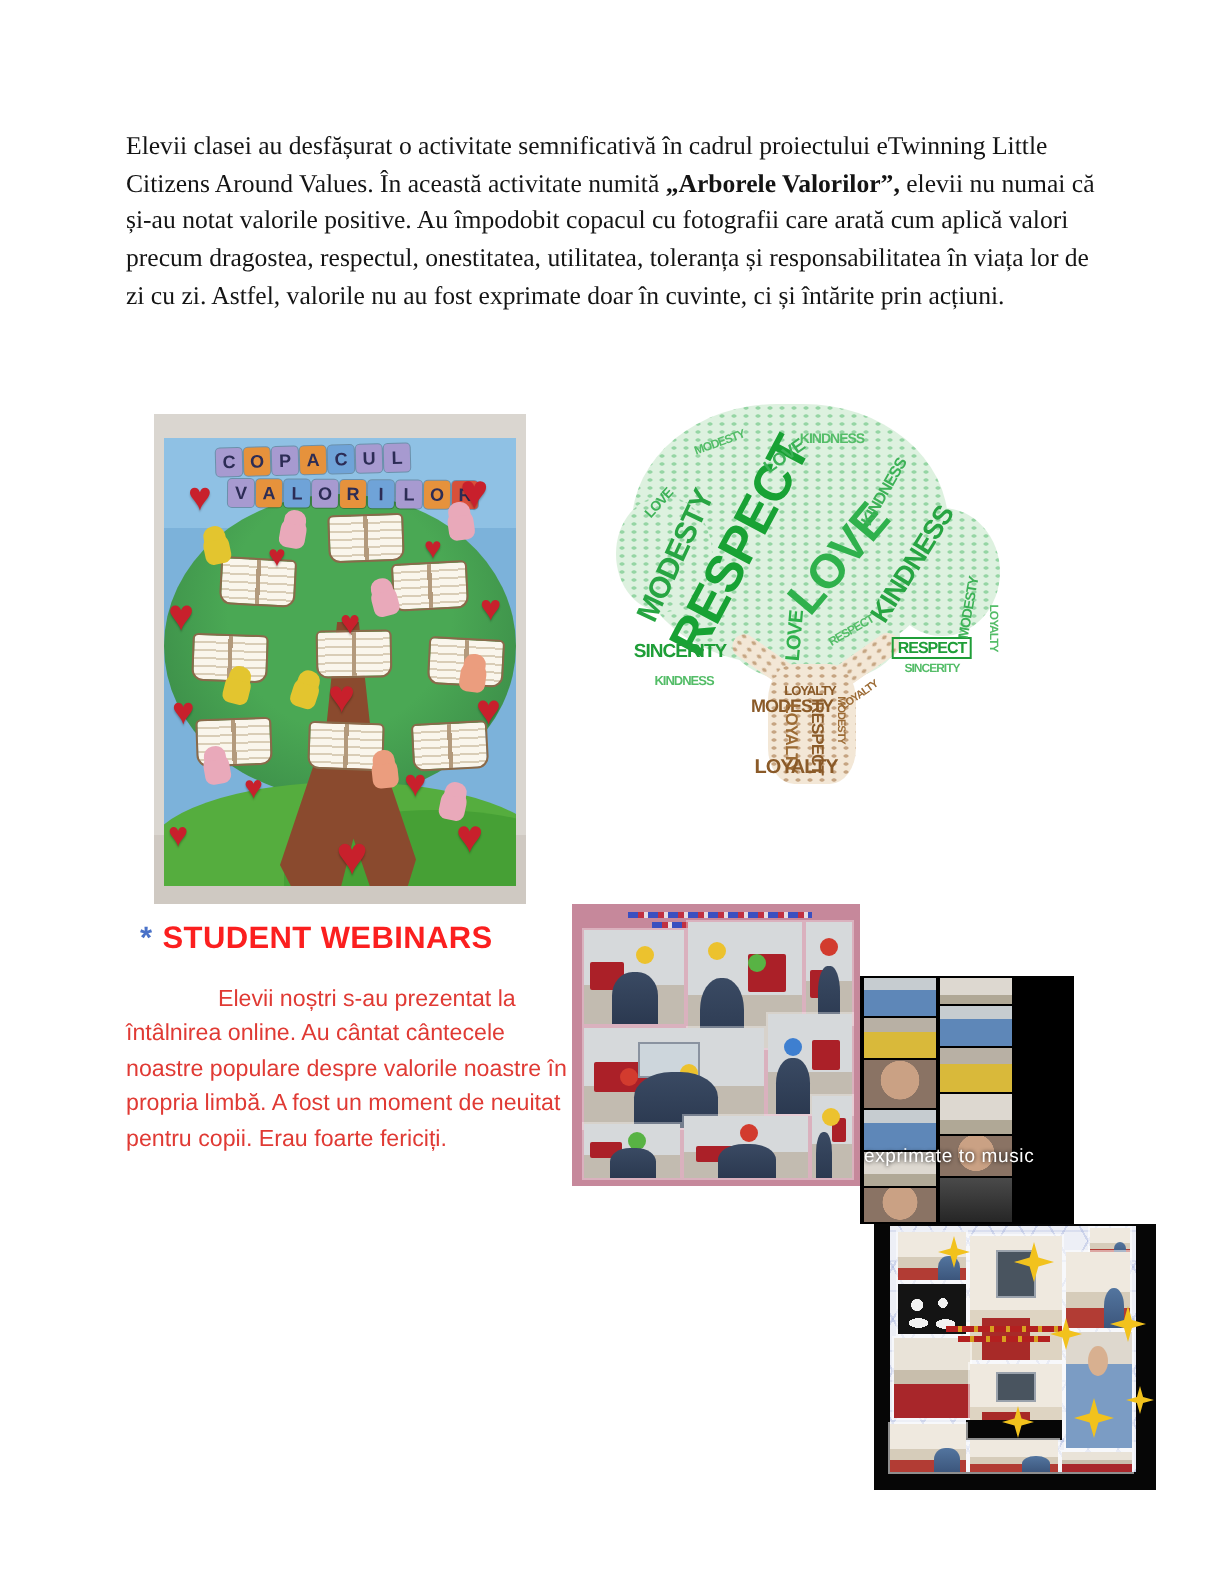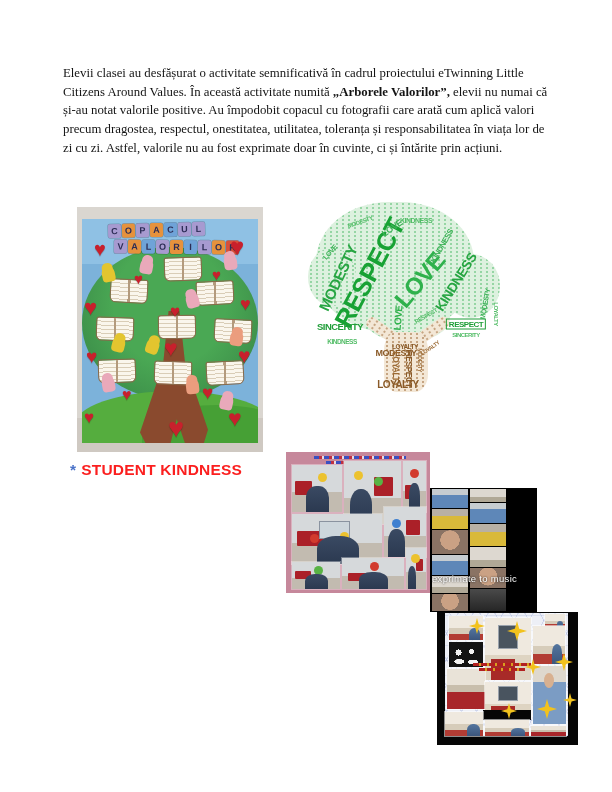--- a/index.html
+++ b/index.html
@@ -226,22 +226,23 @@
     <span class="w" style="left:118px;top:118px;font-size:6px;--r:-30deg;color:#54bd68">RESPECT</span>
     <span class="w" style="left:97px;top:148px;font-size:6.5px;color:#8a5a28">LOYALTY</span>
     <span class="w" style="left:88px;top:155px;font-size:9px;color:#8a5a28">MODESTY</span>
     <span class="w" style="left:88px;top:171px;font-size:8.5px;--r:90deg;color:#9c6b35">LOYALTY</span>
     <span class="w" style="left:101px;top:171px;font-size:8.5px;--r:90deg;color:#8a5a28">RESPECT</span>
     <span class="w" style="left:90px;top:186px;font-size:10px;color:#8a5a28">LOYALTY</span>
     <span class="w" style="left:112px;top:162px;font-size:5.5px;--r:90deg;color:#9c6b35">MODESTY</span>
     <span class="w" style="left:122px;top:150px;font-size:5.5px;--r:-35deg;color:#9c6b35">LOYALTY</span>
   </div>
 
-  <h2 class="webinars-h"><span class="ast">*</span><span class="ht">STUDENT KINDNESS</span></h2>
-
+  <h2 class="webinars-h"><span class="ast">*</span><span class="ht">STUDENT WEBINARS</span></h2>
+
+  <p class="webinars-p">Elevii noștri s-au prezentat la întâlnirea online. Au cântat cântecele noastre populare despre valorile noastre în propria limbă. A fost un moment de neuitat pentru copii. Erau foarte fericiți.</p>
 
   <div class="collage-pink">
     <div class="ctitle ct1"></div>
     <div class="ctitle ct2"></div>
     <div class="pp" style="left:6px;top:13px;width:50px;height:47px">
         <i class="mk mk-y" style="left:26px;top:8px"></i>
       </div>
     <div class="pp v2" style="left:58px;top:9px;width:57px;height:63px">
         <i class="mk mk-g" style="left:30px;top:16px"></i>
         <i class="mk mk-y" style="left:10px;top:10px"></i>

